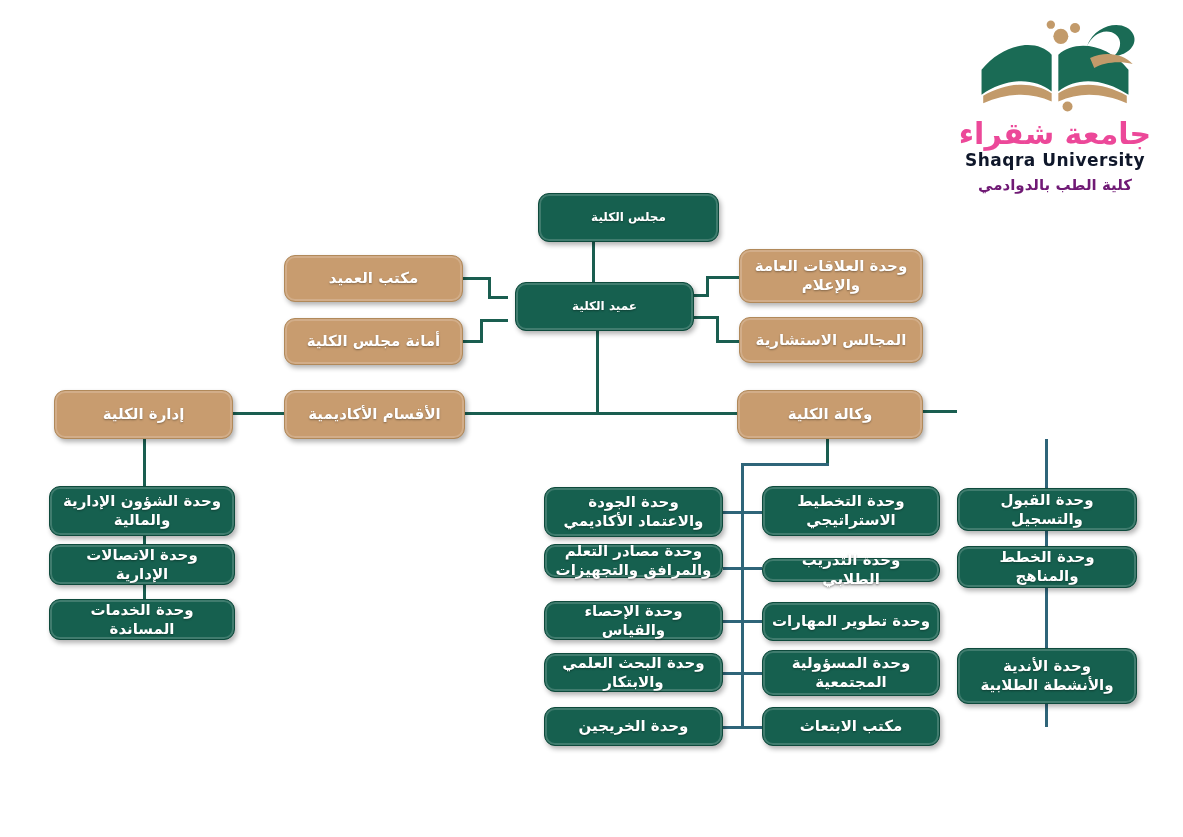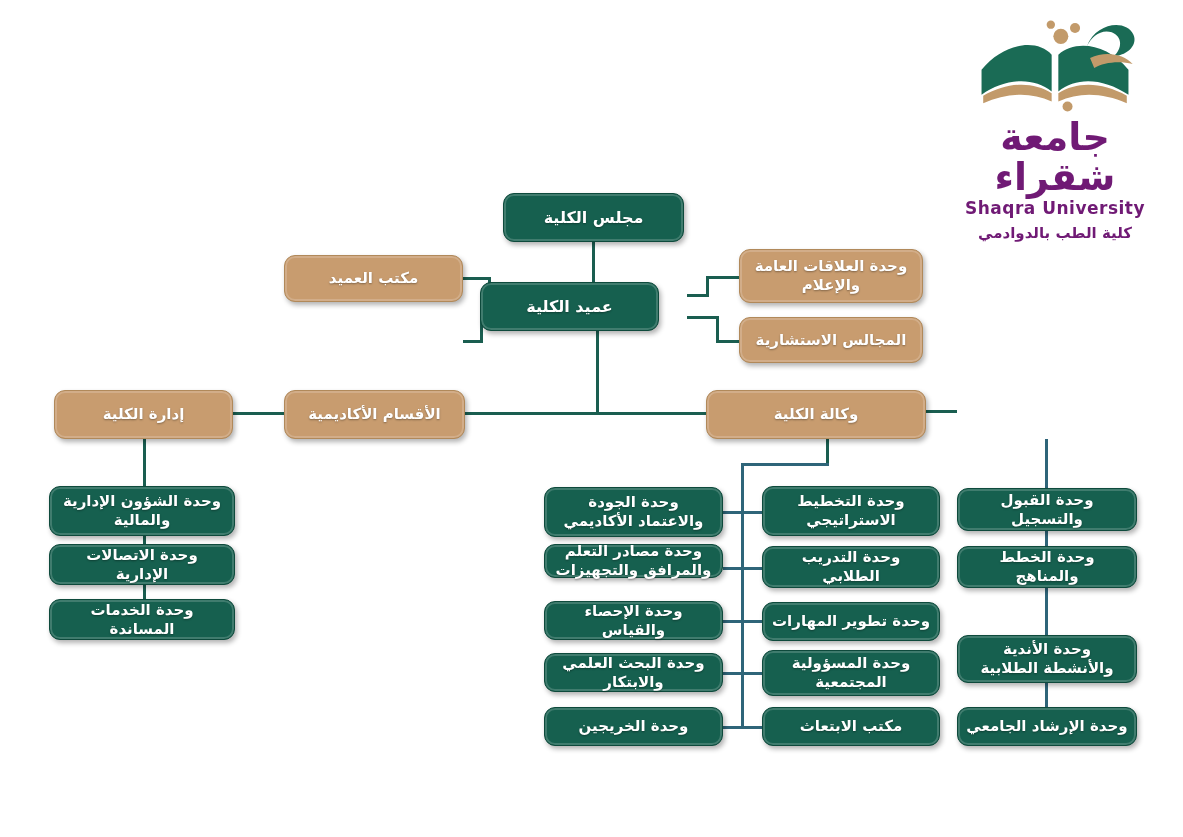--- a/index.html
+++ b/index.html
@@ -9,29 +9,29 @@
   }
   .node{
     position:absolute;display:flex;align-items:center;justify-content:center;
     text-align:center;color:#ffffff;font-weight:bold;font-size:15px;line-height:1.25;
     border-radius:11px;direction:rtl;padding:2px 8px;box-sizing:border-box;z-index:2;
     box-shadow:2px 3px 5px rgba(0,0,0,0.30), inset 0 0 0 2px rgba(255,255,255,0.18);
     text-shadow:0 1px 2px rgba(0,0,0,0.35);
   }
   .green{background:#16604F;border:1px solid #0E4A3C;}
   .tan{background:#C89C6F;border:1px solid #B1895A;}
-  .big{font-size:16px;}
+  .big{font-size:12px;margin-left:35px;}
   .line{position:absolute;z-index:1;}
   .lg{background:#1A5E50;}
   .lt{background:#2F6579;}
   .hline{height:3px;}
   .vline{width:3px;}
   #logo{position:absolute;right:28px;top:18px;width:200px;text-align:center;z-index:3;}
-  #logo .ar{color:#701a75;font-size:38px;font-weight:bold;direction:rtl;line-height:1.05;}
-  #logo .en{color:#701a75;font-size:17px;font-weight:bold;letter-spacing:0.5px;}
+  #logo .ar{color:#ec4899;font-size:30px;font-weight:bold;direction:rtl;line-height:1.05;}
+  #logo .en{color:#0f172a;font-size:17px;font-weight:bold;letter-spacing:0.5px;}
   #logo .col{color:#701a75;font-size:15px;font-weight:bold;direction:rtl;margin-top:6px;}
 </style>
 </head>
 <body>
 
 <div id="canvas">
 
   <div id="logo">
     <svg width="170" height="96" viewBox="0 0 200 115">
 
@@ -94,42 +94,42 @@
   <div class="line hline lt" style="left:742px;top:620px;width:20px"></div>
   <div class="line hline lt" style="left:742px;top:672px;width:20px"></div>
   <div class="line hline lt" style="left:742px;top:726px;width:20px"></div>
 
   <div class="line vline lt" style="left:1045px;top:439px;height:288px"></div>
 
   <div class="node green big" style="left:503px;top:193px;width:181px;height:49px">مجلس الكلية</div>
   <div class="node green big" style="left:480px;top:282px;width:179px;height:49px">عميد الكلية</div>
 
   <div class="node tan" style="left:284px;top:255px;width:179px;height:47px">مكتب العميد</div>
+  <div class="node tan" style="left:284px;top:318px;width:179px;height:47px">أمانة  مجلس الكلية</div>
 
   <div class="node tan" style="left:739px;top:249px;width:184px;height:54px">وحدة العلاقات العامة والإعلام</div>
   <div class="node tan" style="left:739px;top:317px;width:184px;height:46px">المجالس الاستشارية</div>
 
   <div class="node tan" style="left:54px;top:390px;width:179px;height:49px">إدارة الكلية</div>
   <div class="node tan" style="left:284px;top:390px;width:181px;height:49px">الأقسام الأكاديمية</div>
-  <div class="node tan" style="left:706px;top:390px;width:220px;height:49px">وكالة الكلية</div>
+  <div class="node tan" style="left:737px;top:390px;width:186px;height:49px">وكالة الكلية</div>
 
   <div class="node green" style="left:49px;top:486px;width:186px;height:50px">وحدة الشؤون الإدارية والمالية</div>
   <div class="node green" style="left:49px;top:544px;width:186px;height:41px">وحدة الاتصالات الإدارية</div>
   <div class="node green" style="left:49px;top:599px;width:186px;height:41px">وحدة الخدمات المساندة</div>
 
   <div class="node green" style="left:544px;top:487px;width:179px;height:50px">وحدة الجودة والاعتماد الأكاديمي</div>
   <div class="node green" style="left:544px;top:544px;width:179px;height:34px">وحدة مصادر التعلم والمرافق والتجهيزات</div>
   <div class="node green" style="left:544px;top:601px;width:179px;height:39px">وحدة الإحصاء والقياس</div>
   <div class="node green" style="left:544px;top:653px;width:179px;height:39px">وحدة البحث العلمي والابتكار</div>
   <div class="node green" style="left:544px;top:707px;width:179px;height:39px">وحدة الخريجين</div>
 
   <div class="node green" style="left:762px;top:486px;width:178px;height:50px">وحدة التخطيط الاستراتيجي</div>
-  <div class="node green" style="left:762px;top:546px;width:178px;height:42px">وحدة التدريب الطلابي</div>
+  <div class="node green" style="left:762px;top:558px;width:178px;height:24px">وحدة التدريب الطلابي</div>
   <div class="node green" style="left:762px;top:602px;width:178px;height:39px">وحدة تطوير المهارات</div>
   <div class="node green" style="left:762px;top:650px;width:178px;height:46px">وحدة المسؤولية المجتمعية</div>
   <div class="node green" style="left:762px;top:707px;width:178px;height:39px">مكتب الابتعاث</div>
 
   <div class="node green" style="left:957px;top:488px;width:180px;height:43px">وحدة القبول والتسجيل</div>
   <div class="node green" style="left:957px;top:546px;width:180px;height:42px">وحدة الخطط والمناهج</div>
-  <div class="node green" style="left:957px;top:635px;width:180px;height:48px">وحدة الأندية والأنشطة الطلابية</div>
-  <div class="node green" style="left:957px;top:707px;width:180px;height:39px">وحدة الإرشاد الجامعي</div>
+  <div class="node green" style="left:957px;top:648px;width:180px;height:56px">وحدة الأندية والأنشطة الطلابية</div>
 
 </div>
 
 </body></html>

